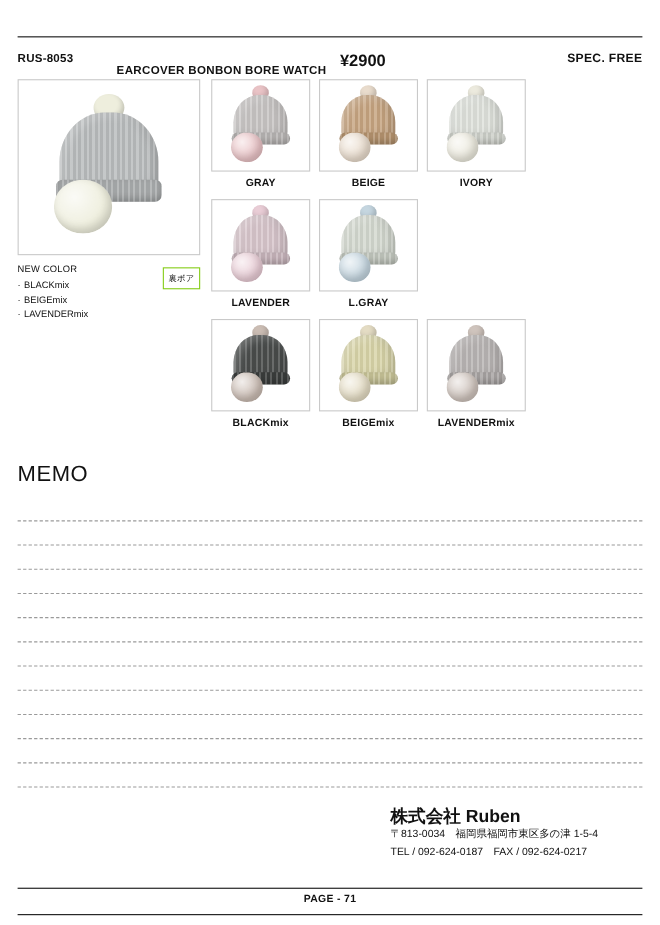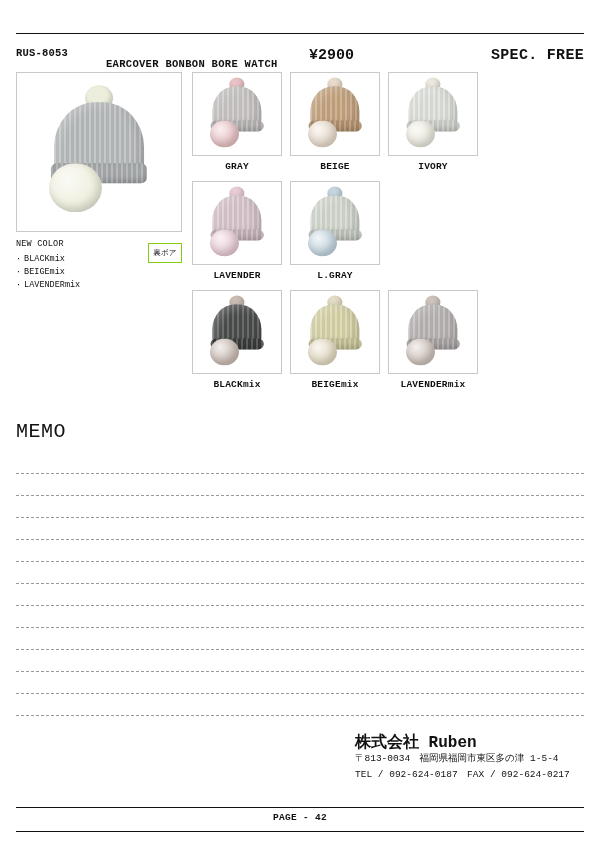--- a/index.html
+++ b/index.html
@@ -14,21 +14,20 @@
     font-family: "Liberation Sans", sans-serif;
     color: #111111;
     position: relative;
     overflow: hidden;
   }
   .page {
     position: relative;
     width: 492px;
     height: 841px;
     padding: 0;
-    font-family: Liberation Mono, monospace;
   }
   
   .top-rule {
     position: absolute;
     left: 16px;
     top: 33px;
     width: 568px;
     height: 1px;
     background: #111;
   }
@@ -60,21 +59,21 @@
     position: absolute;
     left: 293px;
     top: 0;
     font-size: 15px;
     font-weight: bold;
   }
   .header .spec {
     position: absolute;
     right: 0;
     top: 0;
-    font-size: 15px;
+    font-size: 11px;
     font-weight: bold;
     letter-spacing: 0.3px;
   }
   
   .main-photo {
     position: absolute;
     left: 16px;
     top: 72px;
     width: 166px;
     height: 160px;
@@ -423,16 +422,16 @@
       <div class="memo-line"></div>
     </div>
 
   <div class="company">
     <div class="cname">株式会社 Ruben</div>
     <div>〒813-0034　福岡県福岡市東区多の津 1-5-4</div>
     <div>TEL / 092-624-0187　FAX / 092-624-0217</div>
   </div>
 
   <div class="bot-rule-1"></div>
-  <div class="pageno">PAGE - 42</div>
+  <div class="pageno">PAGE - 71</div>
   <div class="bot-rule-2"></div>
 
 </div>
 
 </body></html>

